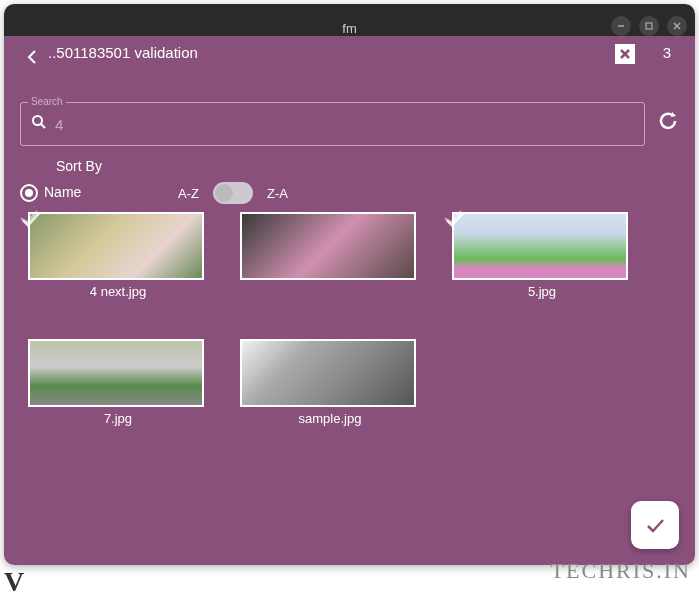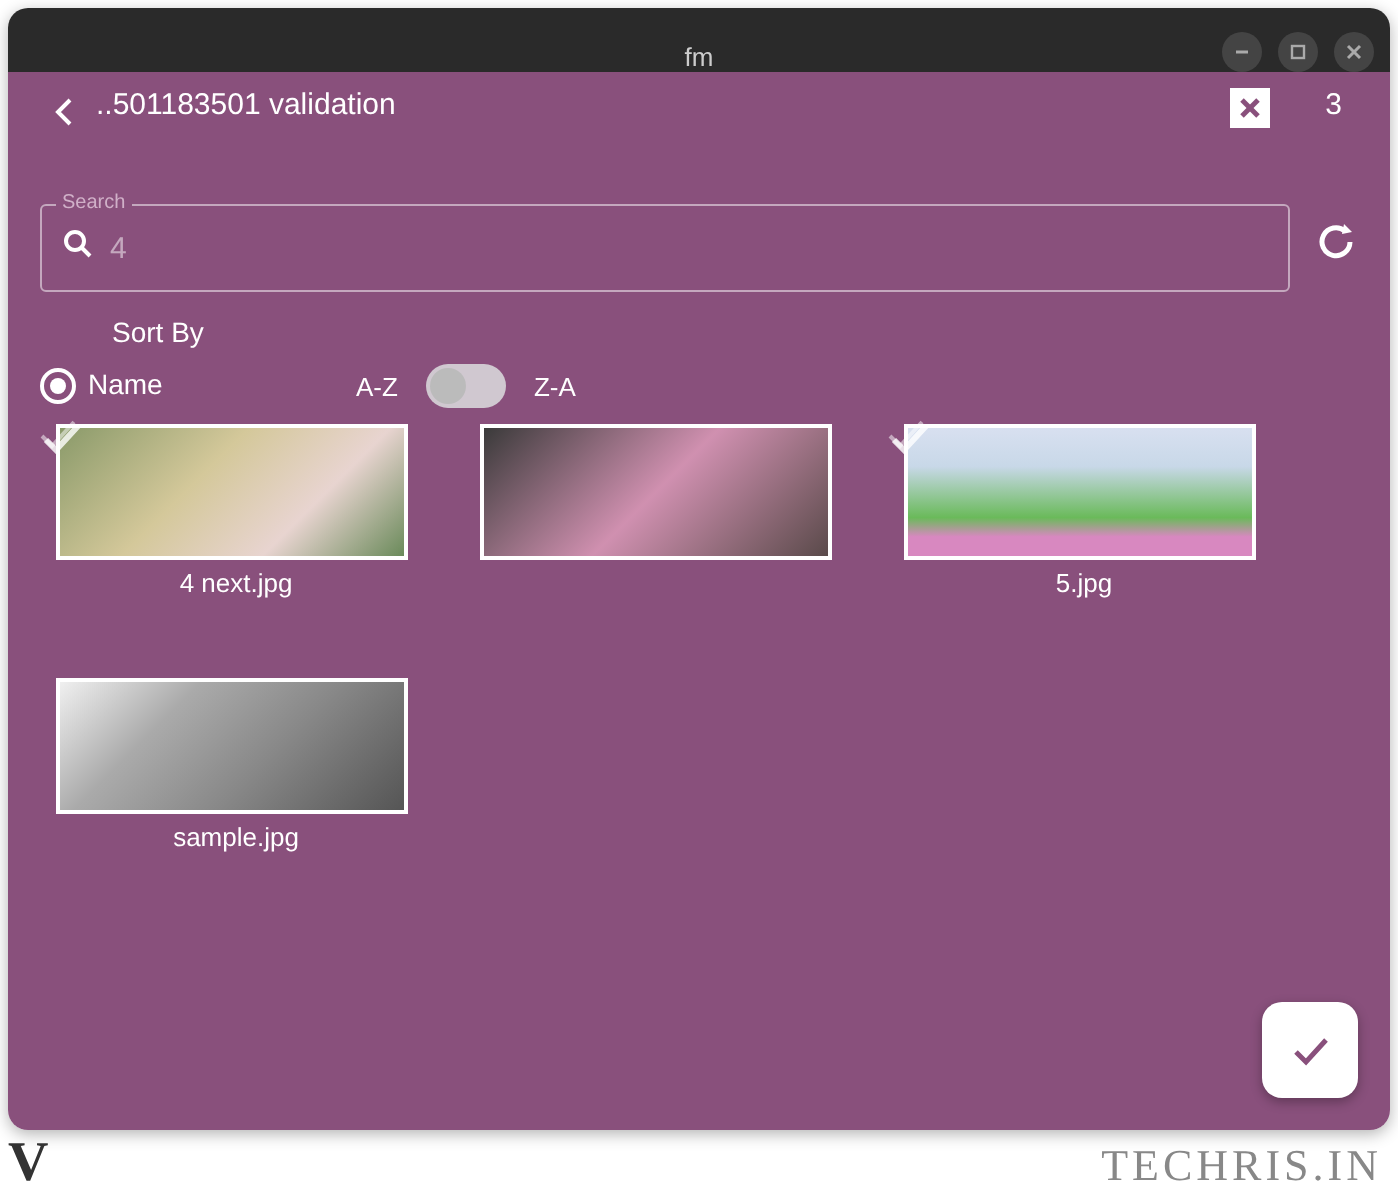--- a/index.html
+++ b/index.html
@@ -49,21 +49,21 @@
     
     .thumb1 { background: linear-gradient(135deg, #8a9a6a 0%, #d4c89a 40%, #e8d4d0 70%, #6a8a5a 100%); }
     .thumb2 { background: linear-gradient(135deg, #3a3a3a 0%, #d090b0 50%, #5a4a4a 100%); }
     .thumb3 { background: linear-gradient(180deg, #d8e0f0 0%, #c8d8e8 30%, #6aba5a 70%, #d888c0 85%); }
     .thumb4 { background: linear-gradient(180deg, #bcc4aa 0%, #cccccc 40%, #5a8a4a 70%, #888 100%); }
     .thumb5 { background: linear-gradient(135deg, #f0f0f0 0%, #aaa 30%, #888 60%, #555 100%); }
     
     .fab { position: absolute; bottom: 16px; right: 16px; width: 48px; height: 48px; background: white; border-radius: 10px; display: flex; align-items: center; justify-content: center; cursor: pointer; box-shadow: 0 2px 6px rgba(0,0,0,0.3); color: #89507C; font-size: 24px; }
     
     .watermark-v { position: absolute; bottom: 2px; left: 4px; font-family: serif; font-size: 28px; color: #333; font-weight: bold; }
-    .watermark-t { position: absolute; bottom: 4px; right: 8px; font-family: serif; font-size: 22px; color: #888; letter-spacing: 2px; }
+    .watermark-t { position: absolute; bottom: 16px; right: 8px; font-family: serif; font-size: 22px; color: #888; letter-spacing: 2px; }
     
     .radio-name { width: 150px; }
     .radio-date { width: 260px; }
   </style>
 </head>
 <body>
 
 <div class="window">
   <div class="titlebar">
     <span class="titlebar-title">fm</span>
@@ -160,20 +160,24 @@
         <span class="check-badge">
           <svg width="22" height="22" viewBox="0 0 22 22">
               <polyline points="3,12 8,17 19,5" fill="none" stroke="rgba(255,255,255,0.8)" stroke-width="3"></polyline>
               <polyline points="1,10 6,15 17,3" fill="none" stroke="rgba(255,255,255,0.5)" stroke-width="2"></polyline>
             </svg>
         </span>
         <div class="thumb thumb3"></div>
         <div class="thumb-label">5.jpg</div>
       </div>
       <div class="grid-item">
+        <div class="thumb thumb4"></div>
+        <div class="thumb-label">7.jpg</div>
+      </div>
+      <div class="grid-item">
         <div class="thumb thumb5"></div>
         <div class="thumb-label">sample.jpg</div>
       </div>
     </div>
 
     <div class="fab">
       <svg width="24" height="24" viewBox="0 0 24 24">
           <polyline points="5,13 10,18 20,7" fill="none" stroke="#89507C" stroke-width="2.5"></polyline>
         </svg>
     </div>

